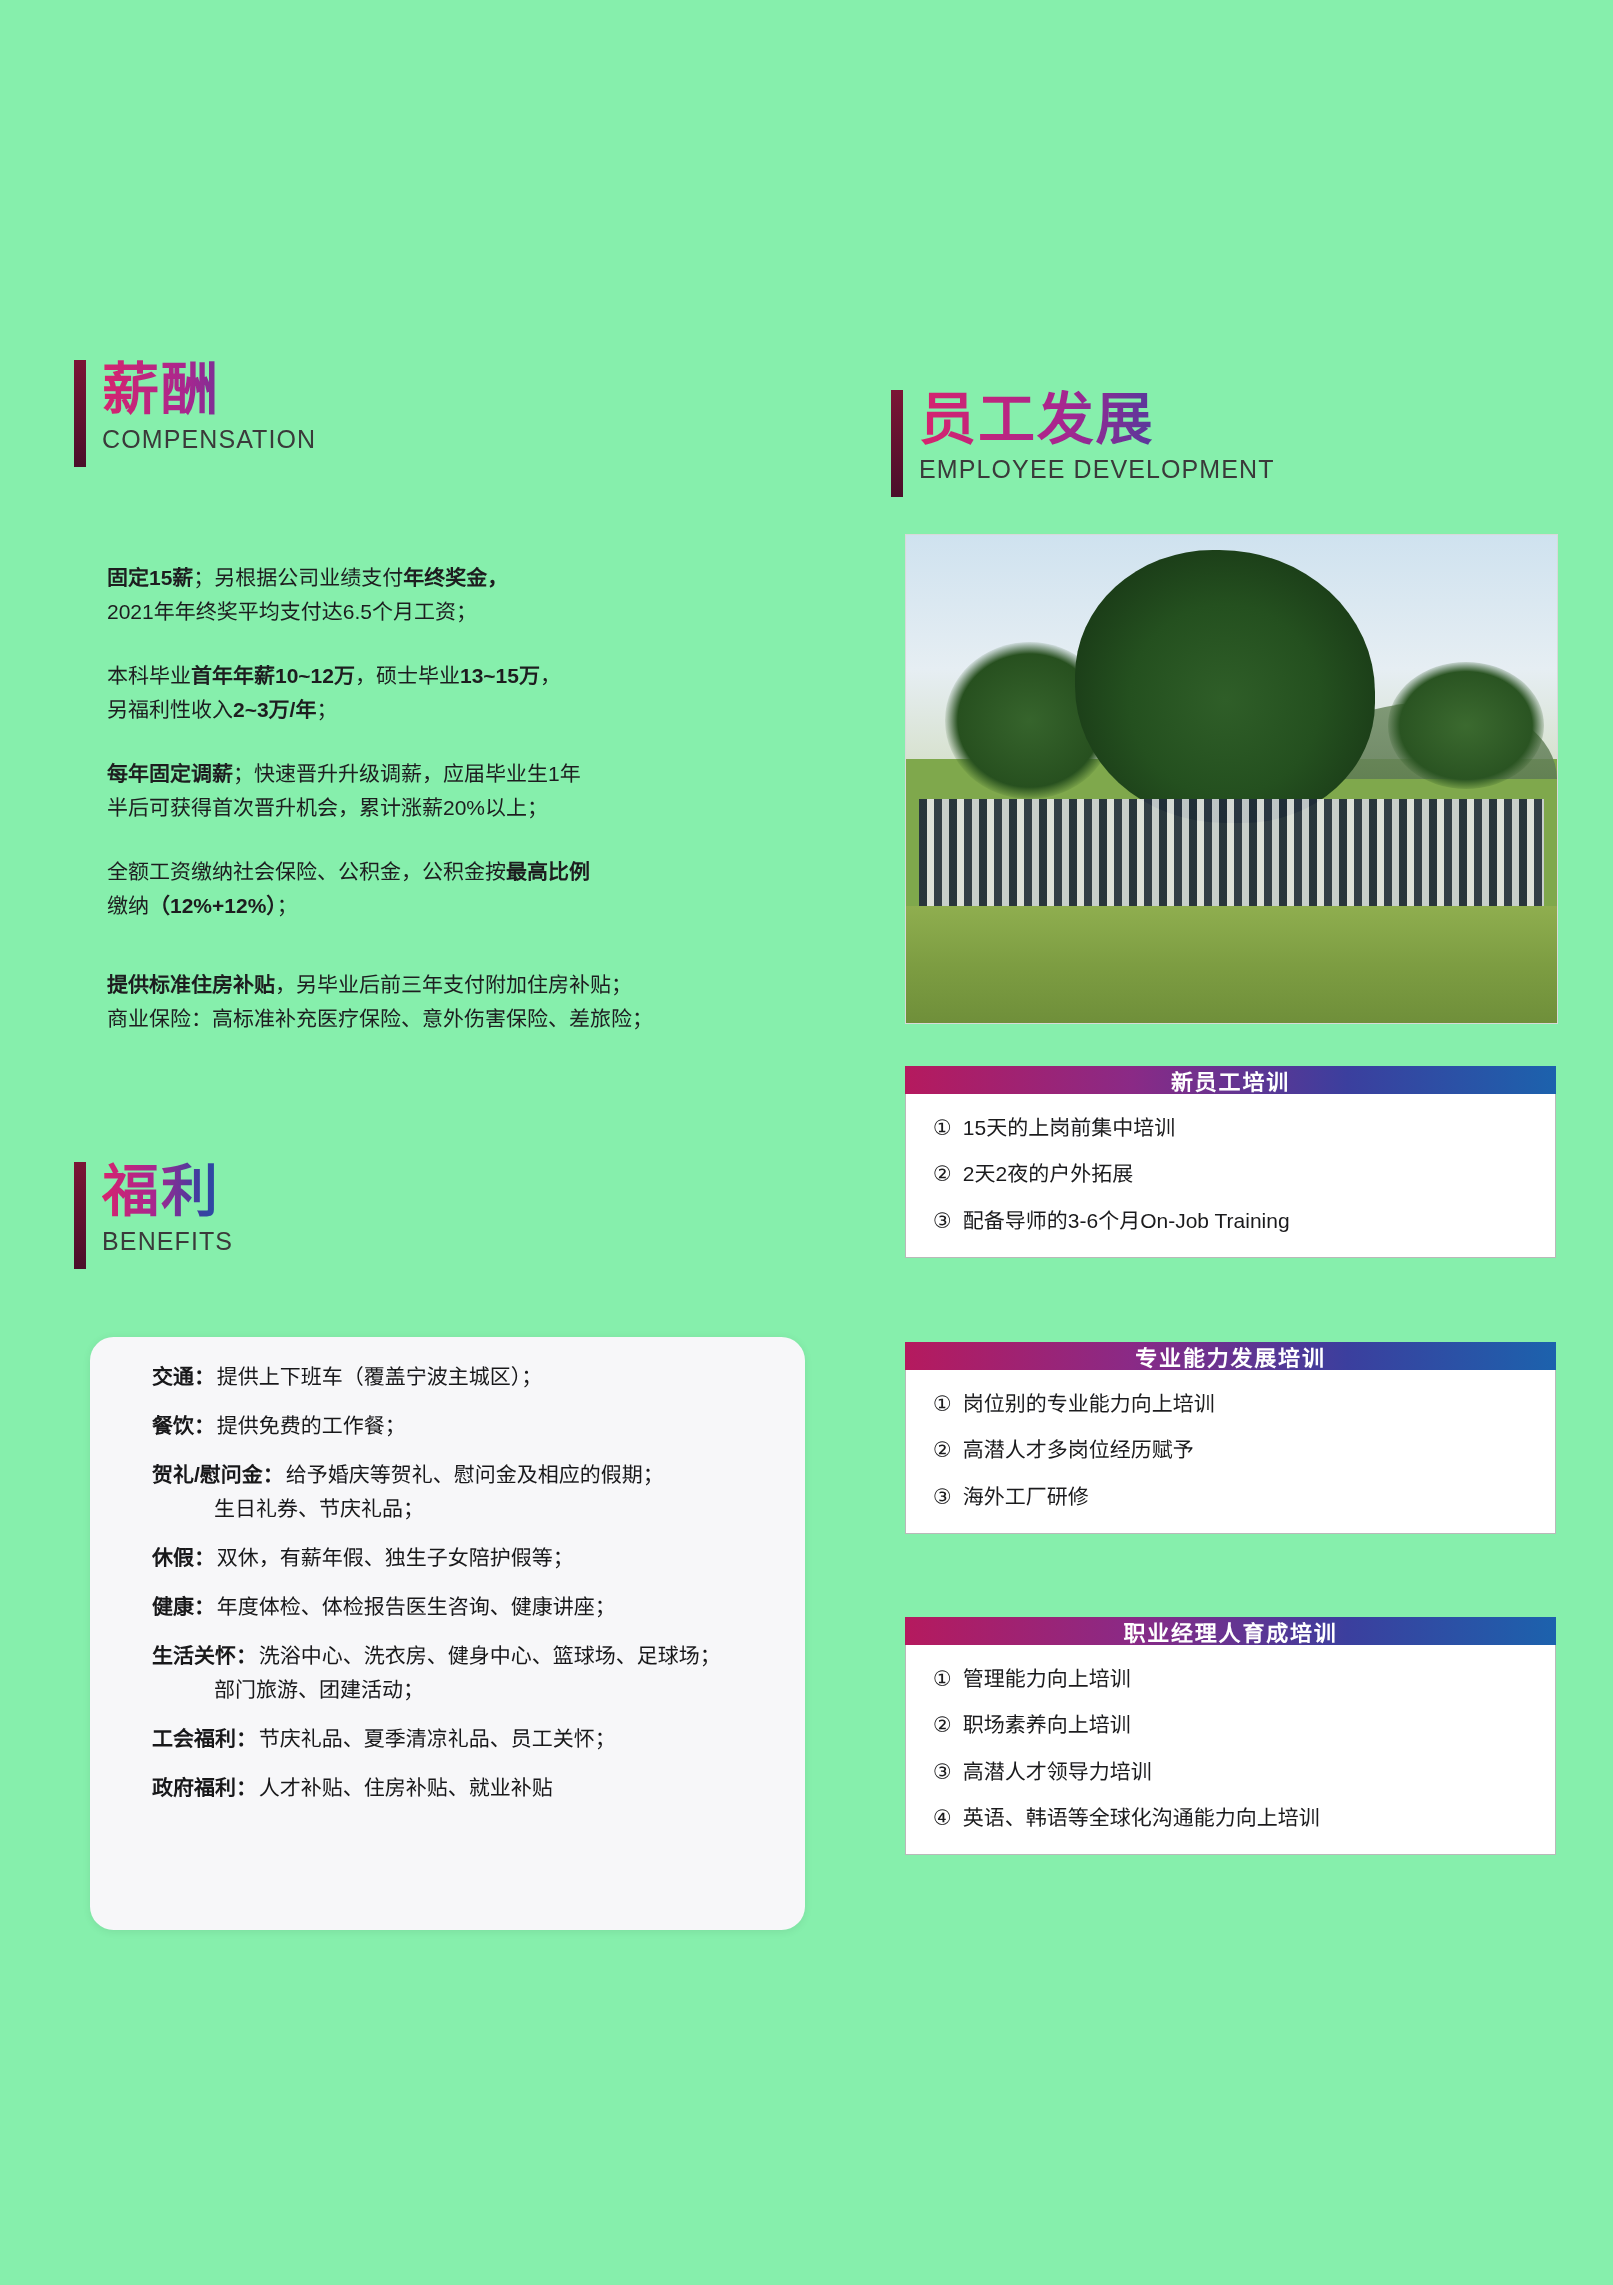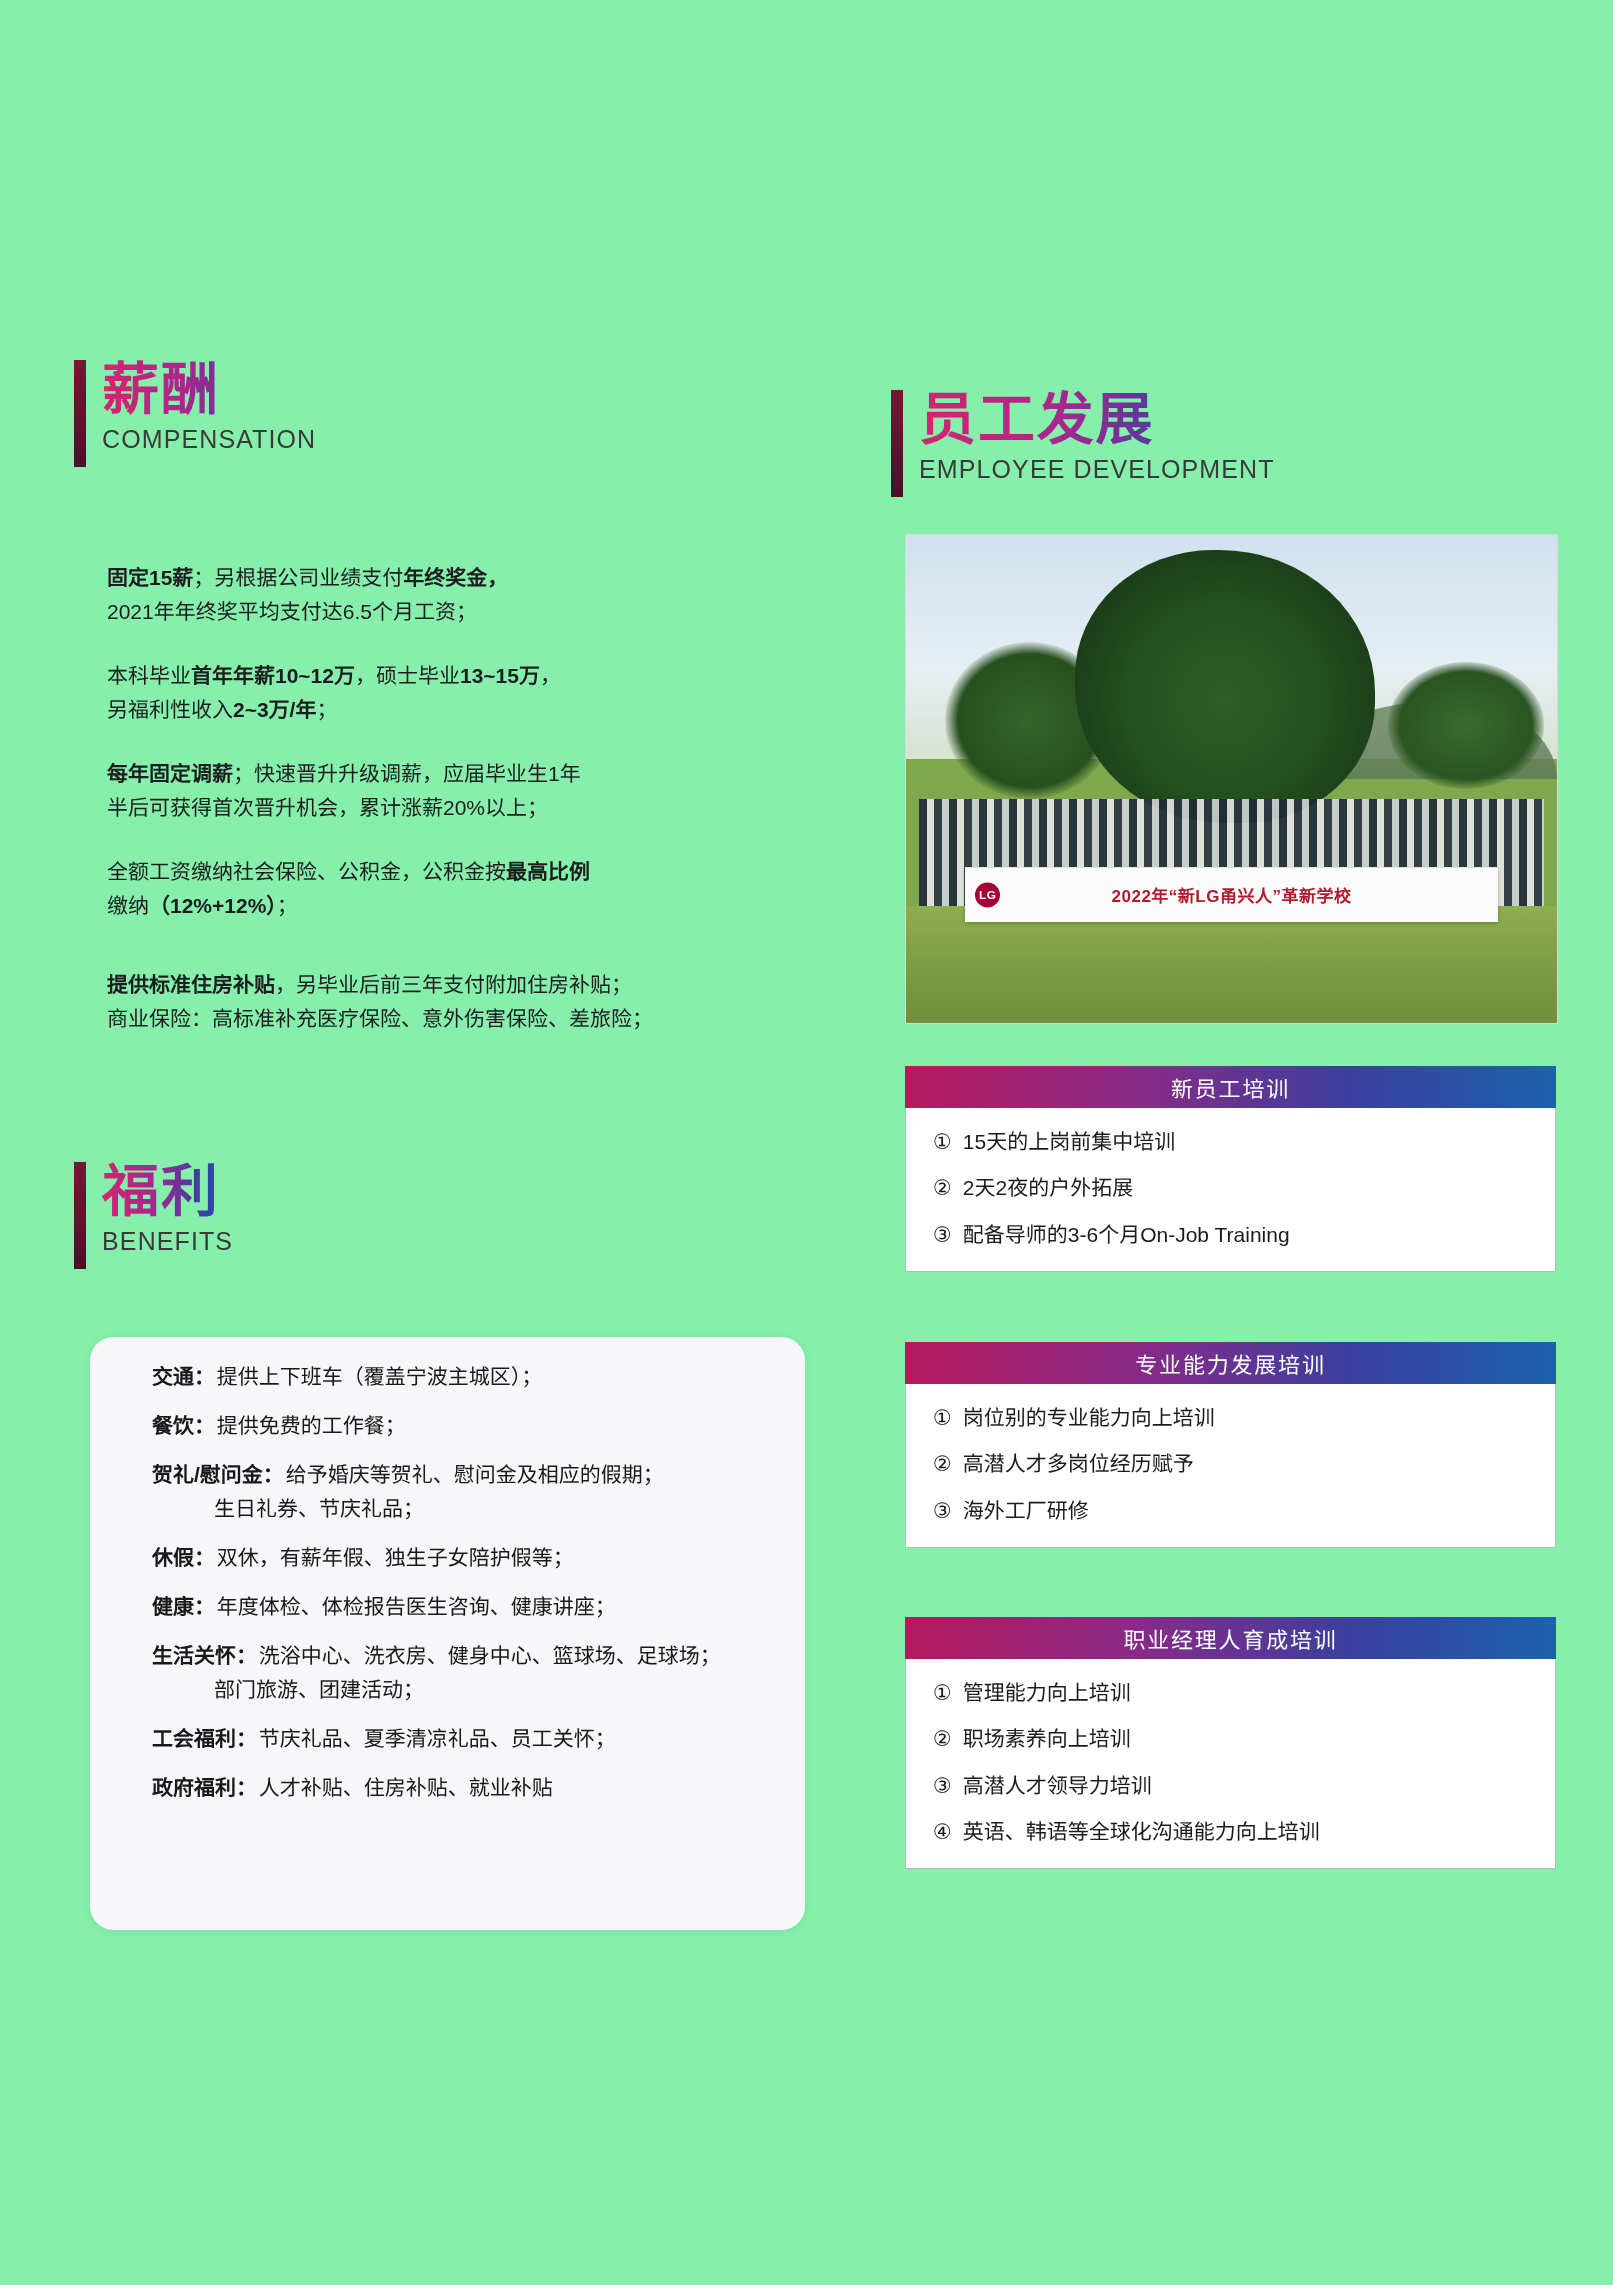--- a/index.html
+++ b/index.html
@@ -167,25 +167,25 @@
     width: 25px; height: 25px; display: flex; align-items: center; justify-content: center;
   }
   .photo .lawn {
     position: absolute; left: 0; bottom: 0; width: 100%; height: 24%;
     background: linear-gradient(180deg,#8fae4f 0%, #7d9d42 50%, #6f8f3a 100%);
   }
 
   
   .train-block { position: absolute; left: 905px; width: 651px; }
   .train-title {
-    height: 42px;
+    height: 28px;
     background: linear-gradient(90deg, #b51a5e 0%, #8a2a86 35%, #3b3f9e 68%, #1c62ad 100%);
     color: #ffffff;
     font-size: 22px;
-    font-weight: 400;
+    font-weight: 700;
     letter-spacing: 1.8px;
     display: flex;
     align-items: center;
     justify-content: center;
   }
   .train-body {
     border: 0.9px solid #b9b9b9;
     border-top: none;
     padding: 20px 27px 22px 27px;
     background: #ffffff;
@@ -306,24 +306,20 @@
   </div>
 
   <div class="photo">
     <div class="sky"></div>
     <div class="hill"></div>
     <div class="tree2"></div>
     <div class="tree3"></div>
     <div class="tree"></div>
     <div class="lawn"></div>
     <div class="crowd"></div>
-    <div class="banner">
-      <span class="lg">LG</span>
-      <span>2022年“新LG甬兴人”革新学校</span>
-    </div>
   </div>
 
   <div class="train-block" style="top:1066px;">
     <div class="train-title">新员工培训</div>
     <div class="train-body">
       <div class="train-item">
         <span class="train-num">①</span>
         <span>15天的上岗前集中培训</span>
       </div>
       <div class="train-item">

